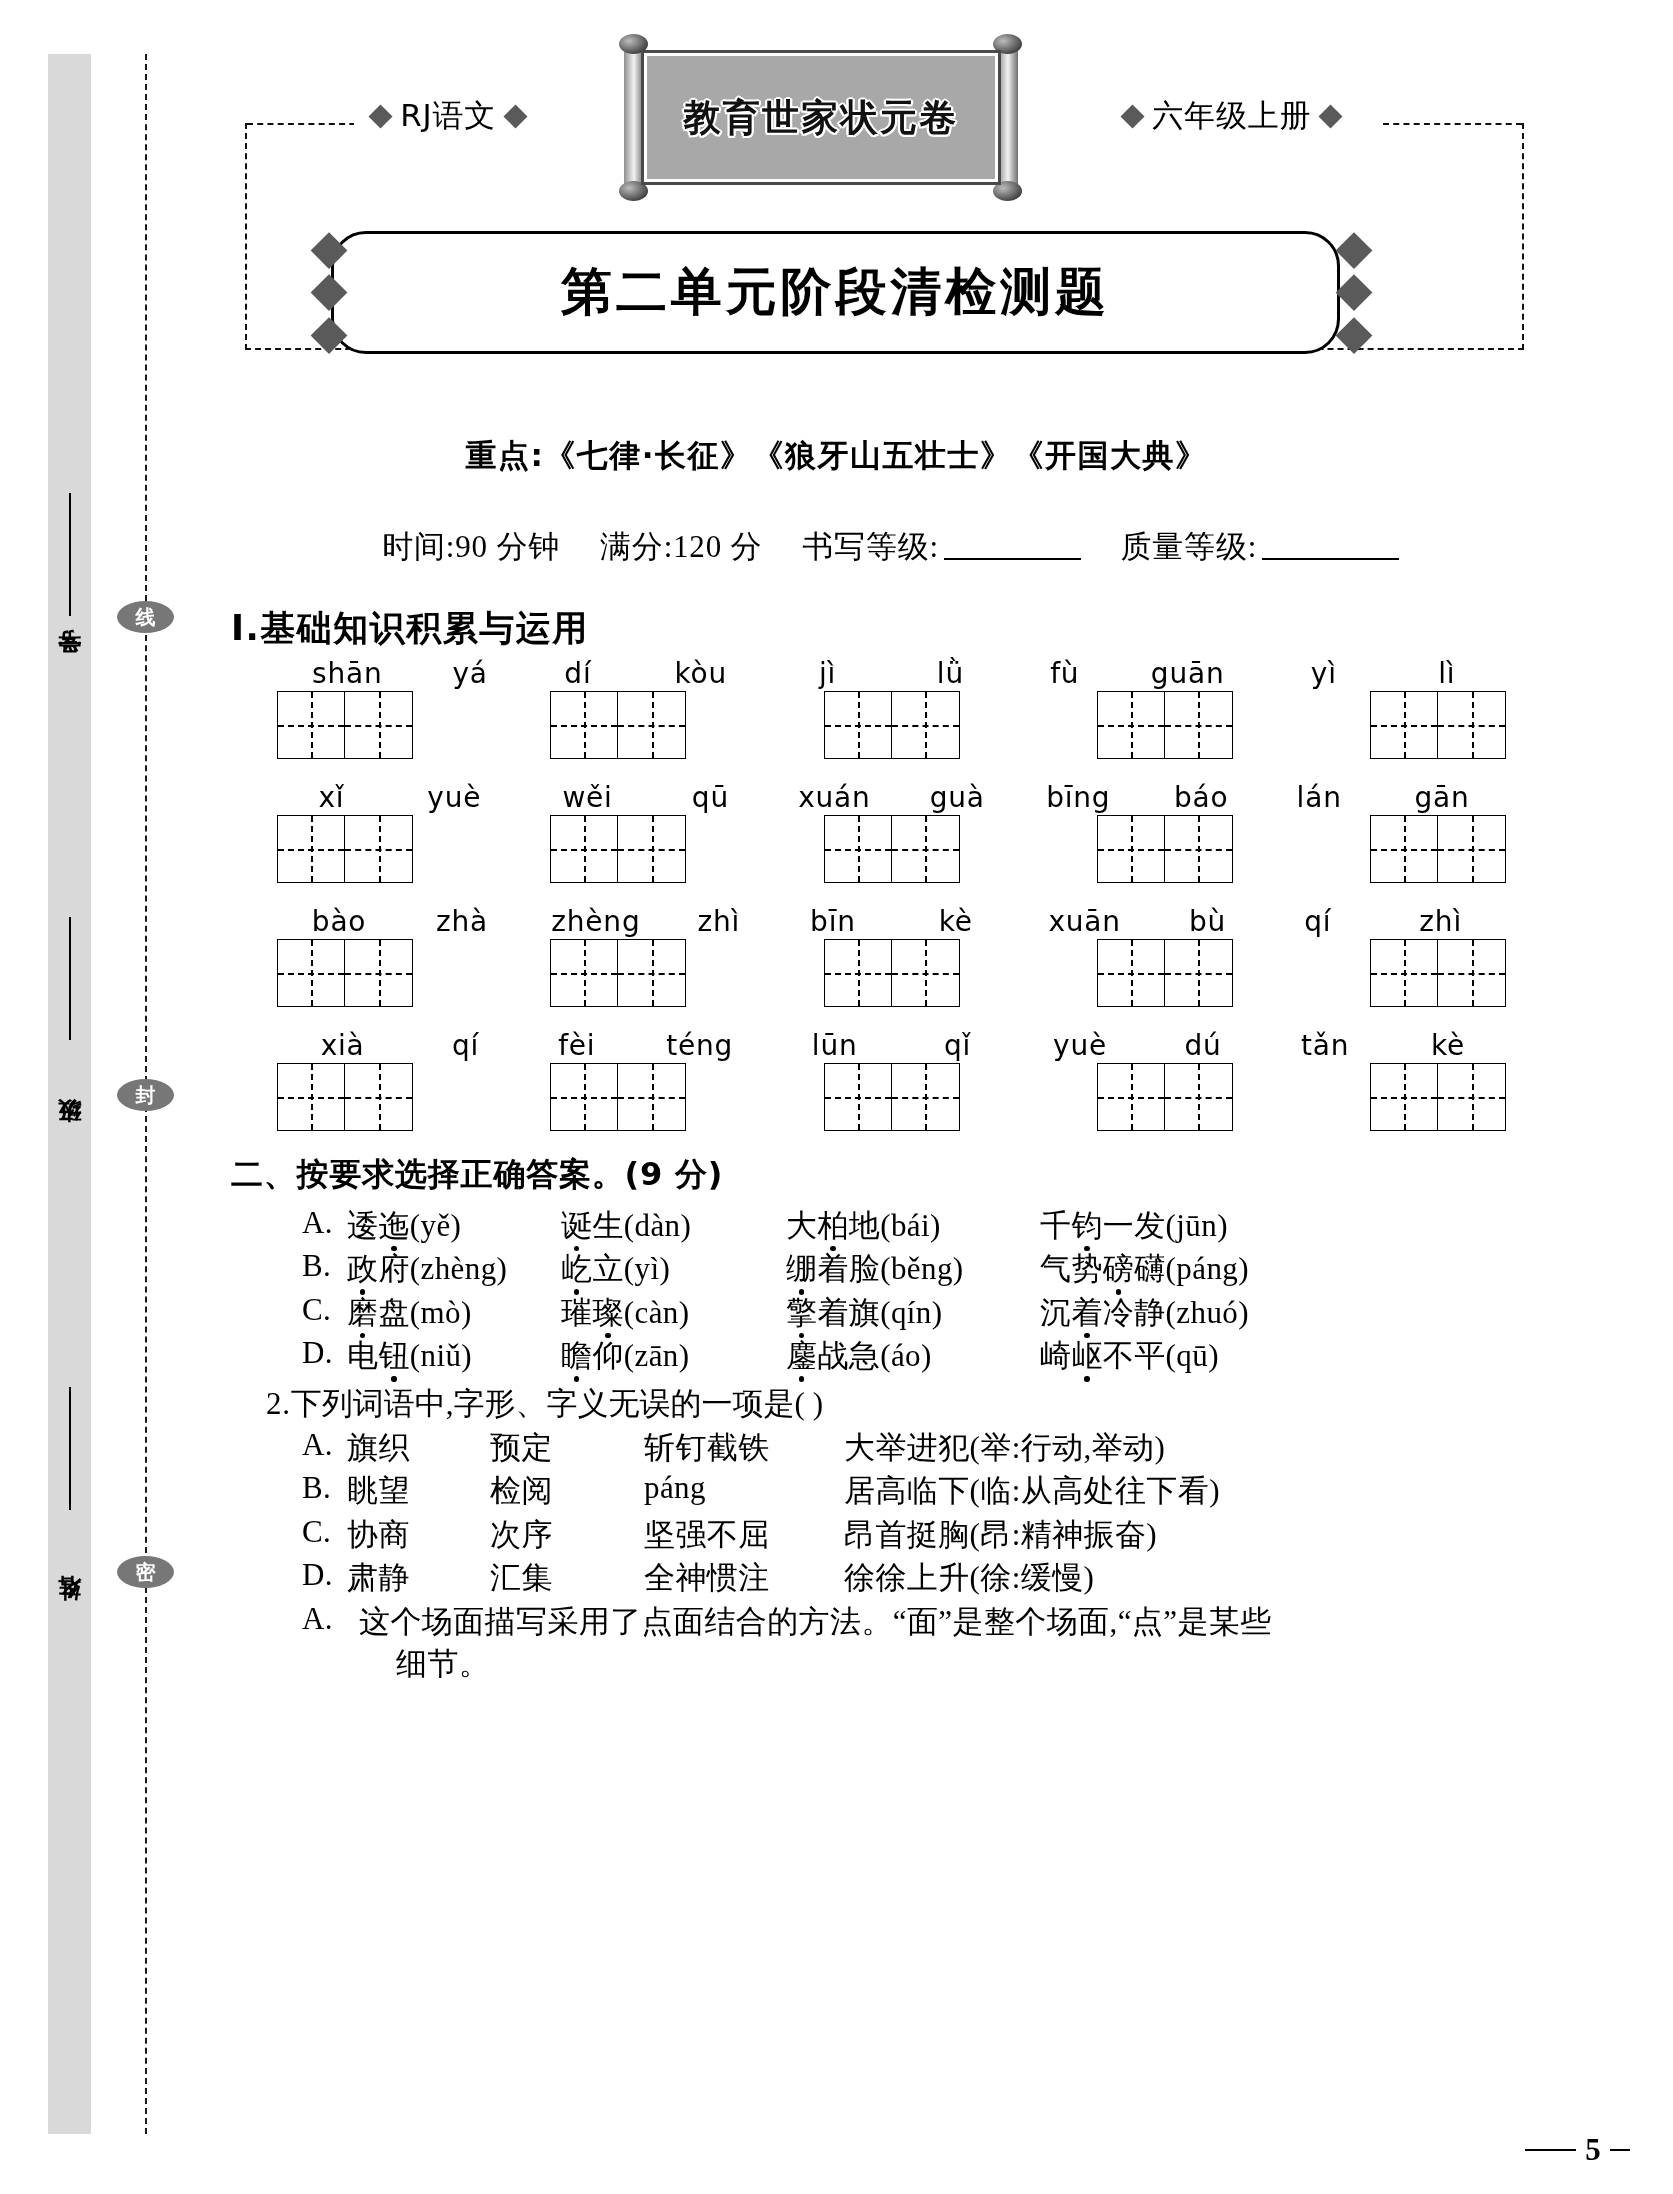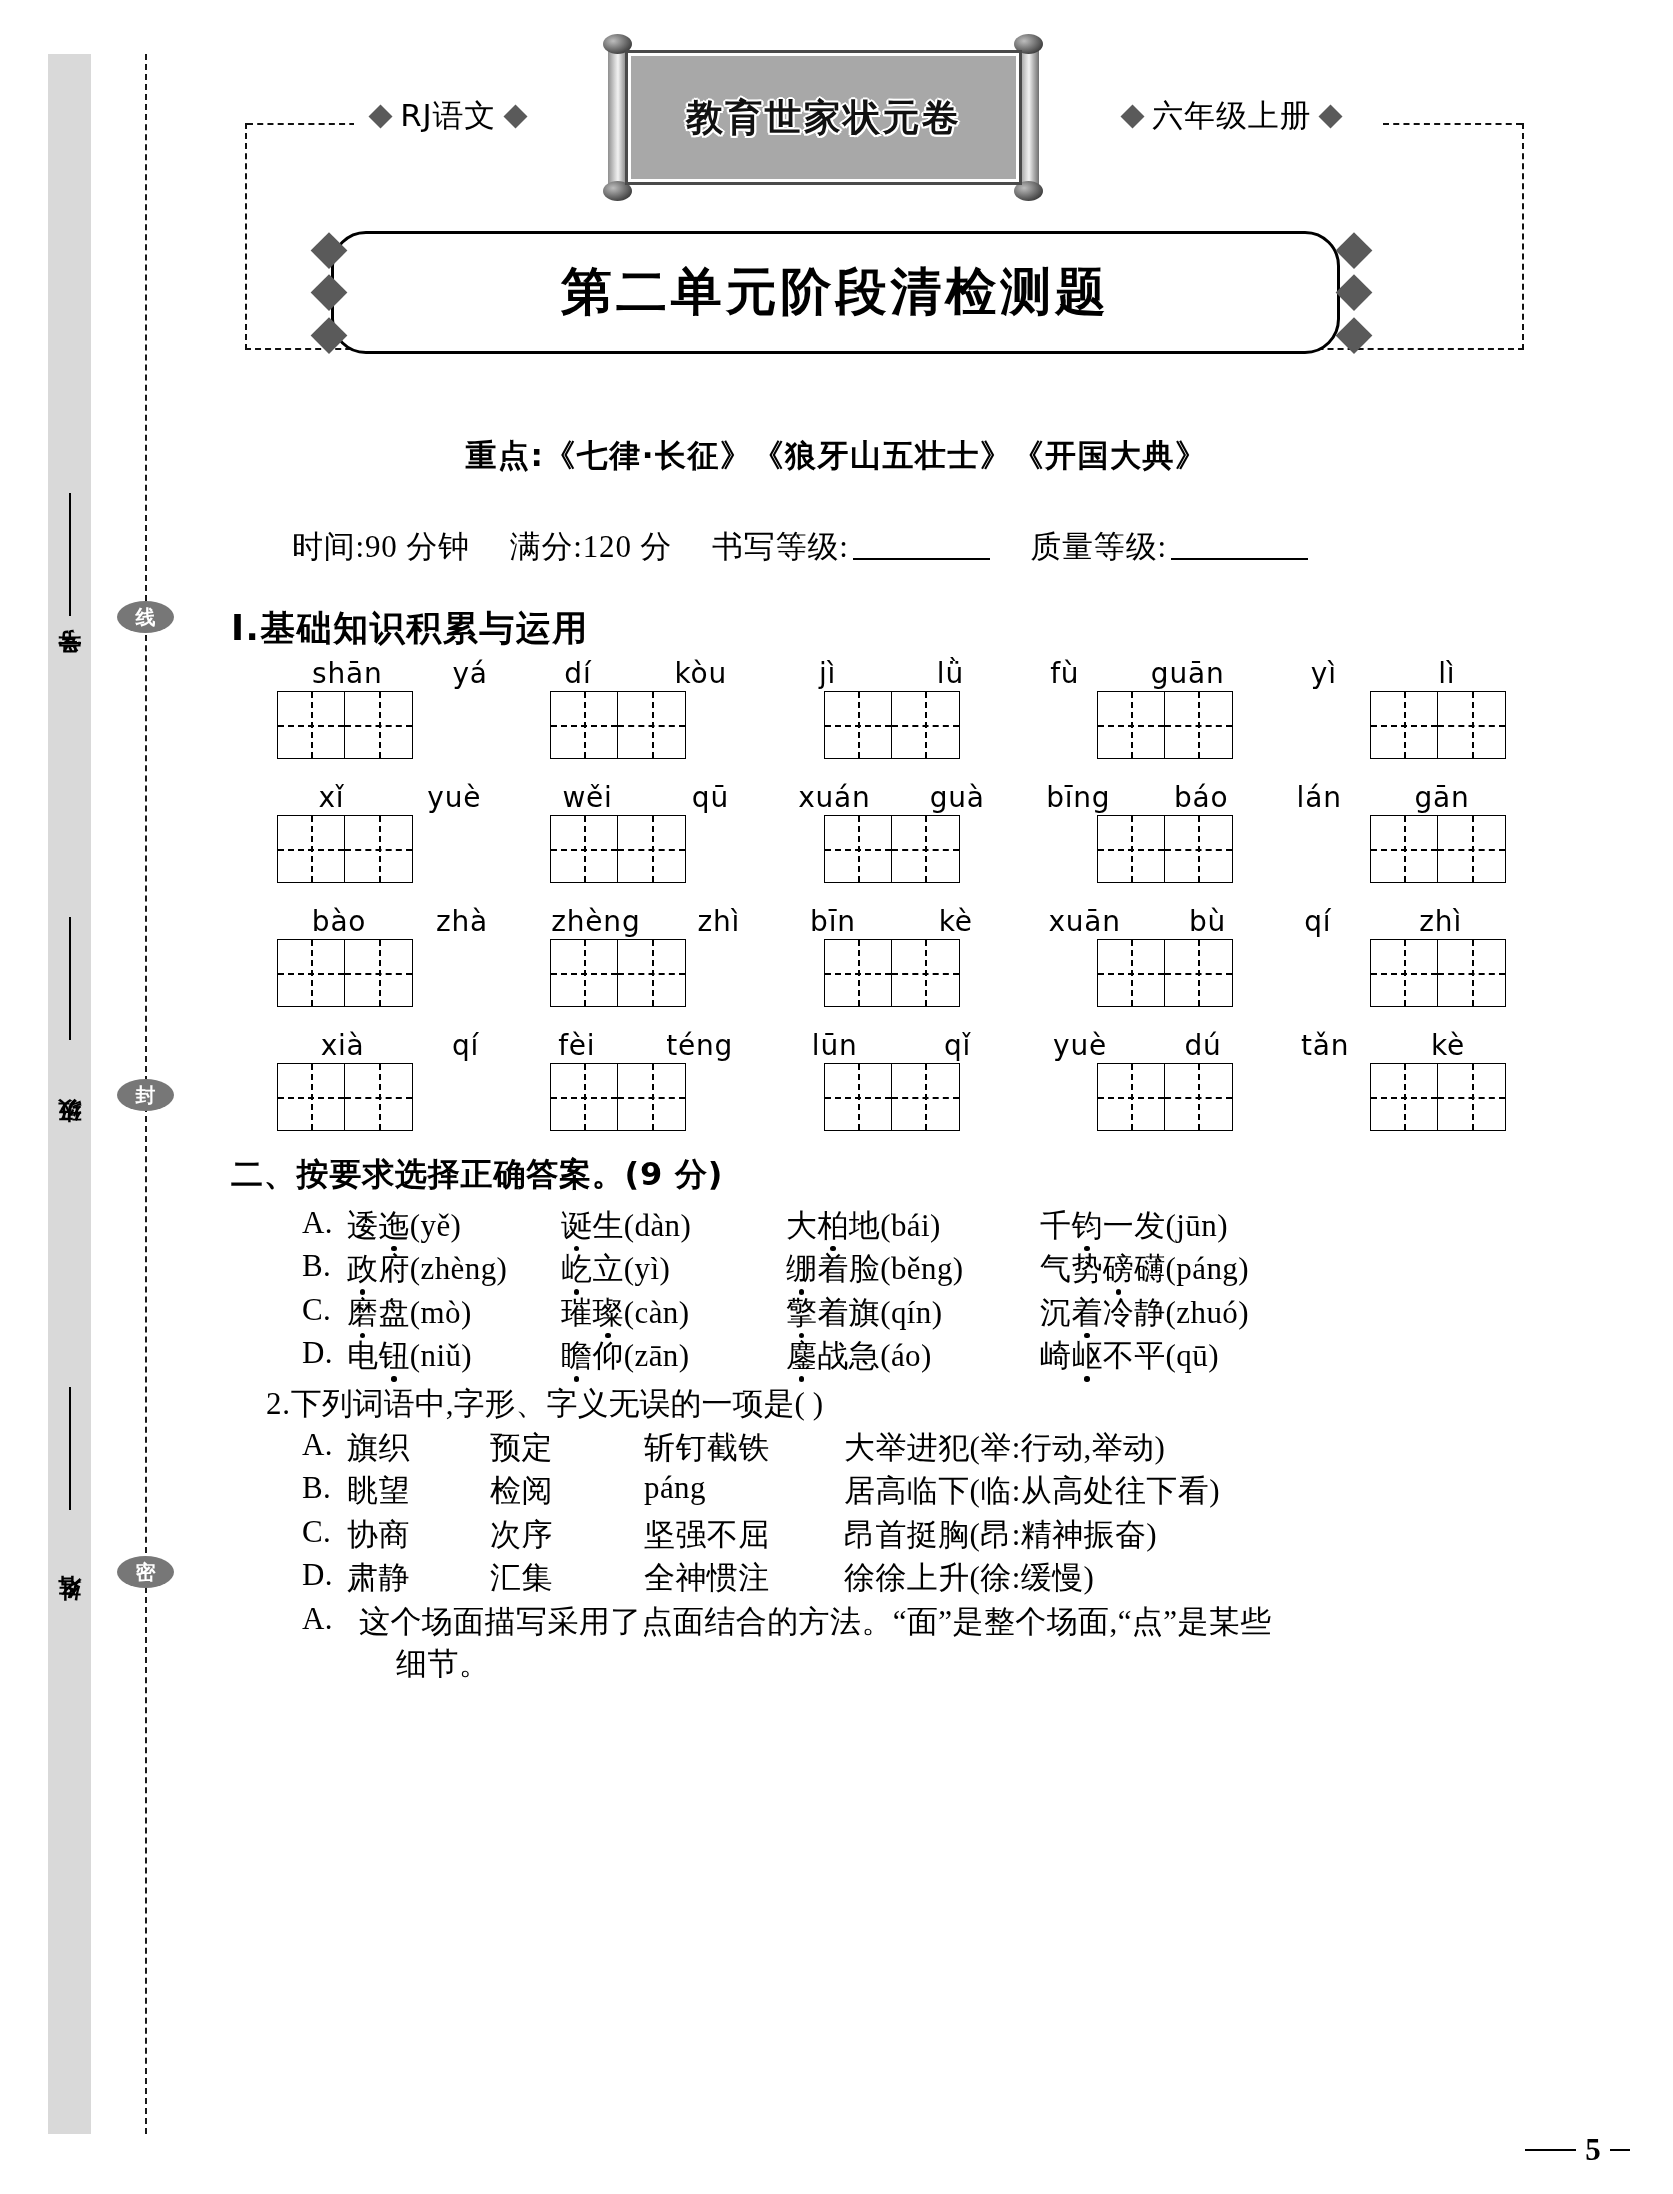--- a/index.html
+++ b/index.html
@@ -102,22 +102,22 @@
     width: 17px; height: 17px;
     background: #5a5a5a;
     transform: rotate(45deg);
     margin: 0 10.8px;
     vertical-align: 1.5px;
   }
 
   
   #scroll-banner {
     position: absolute;
-    left: 608px; top: 45px;
-    width: 431px; height: 145px;
+    left: 624px; top: 45px;
+    width: 394px; height: 145px;
     z-index: 5;
   }
   .scroll-rod {
     position: absolute;
     top: 0; width: 20px; height: 145px;
     background: linear-gradient(90deg,#8e8e8e 0%,#d6d6d6 35%,#f2f2f2 50%,#b5b5b5 72%,#6f6f6f 100%);
     border-radius: 3.1px;
   }
   .rod-left  { left: 0; }
   .rod-right { right: 0; }
@@ -202,27 +202,28 @@
     font-family: "DejaVu Sans", sans-serif;
     font-size: 31px;
     font-weight: 700;
     letter-spacing: 1.5px;
     white-space: nowrap;
   }
 
   
   #exam-meta {
     position: absolute;
-    left: 292px; top: 526px;
+    left: 274px; top: 526px;
     width: 1233px;
     font-size: 31px;
     letter-spacing: 0.8px;
     white-space: nowrap;
     display: flex;
     align-items: baseline;
+    justify-content: center;
   }
   #exam-meta .mi { margin-right: 40px; }
   .blank-line {
     display: inline-block;
     width: 137px;
     border-bottom: 2.3px solid #000;
     margin-left: 4.6px;
     vertical-align: -3.1px;
   }
 

